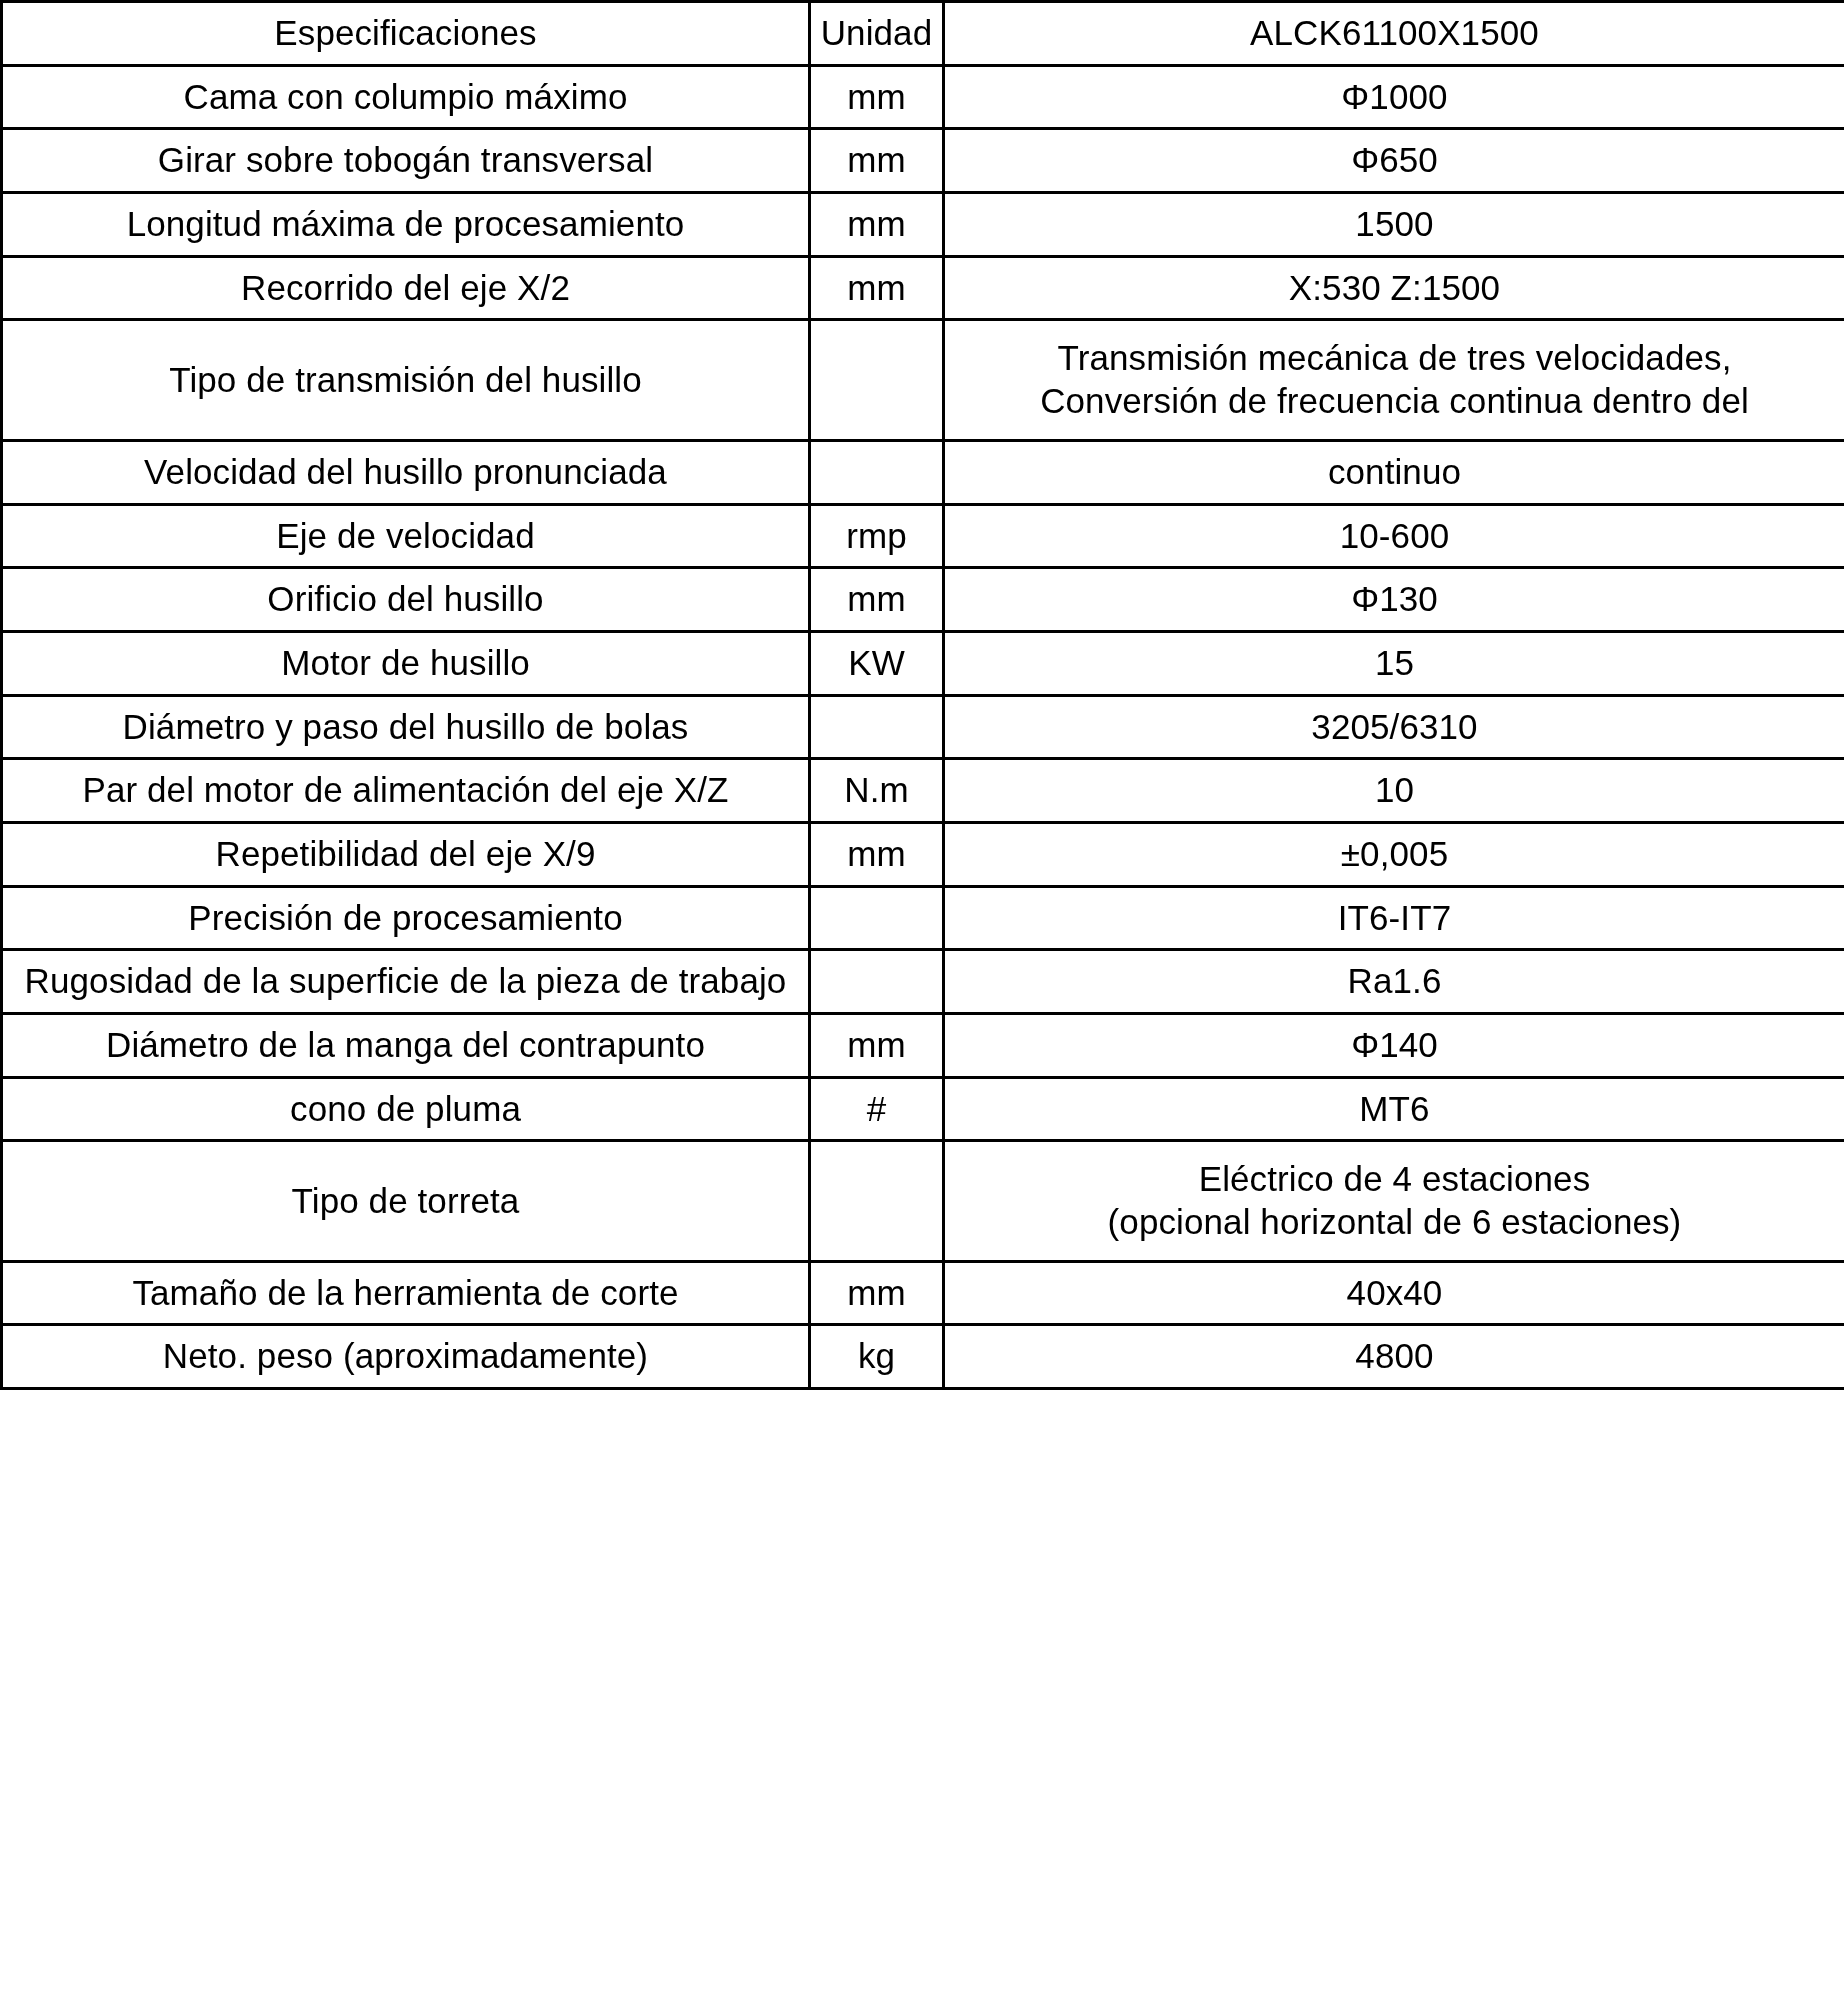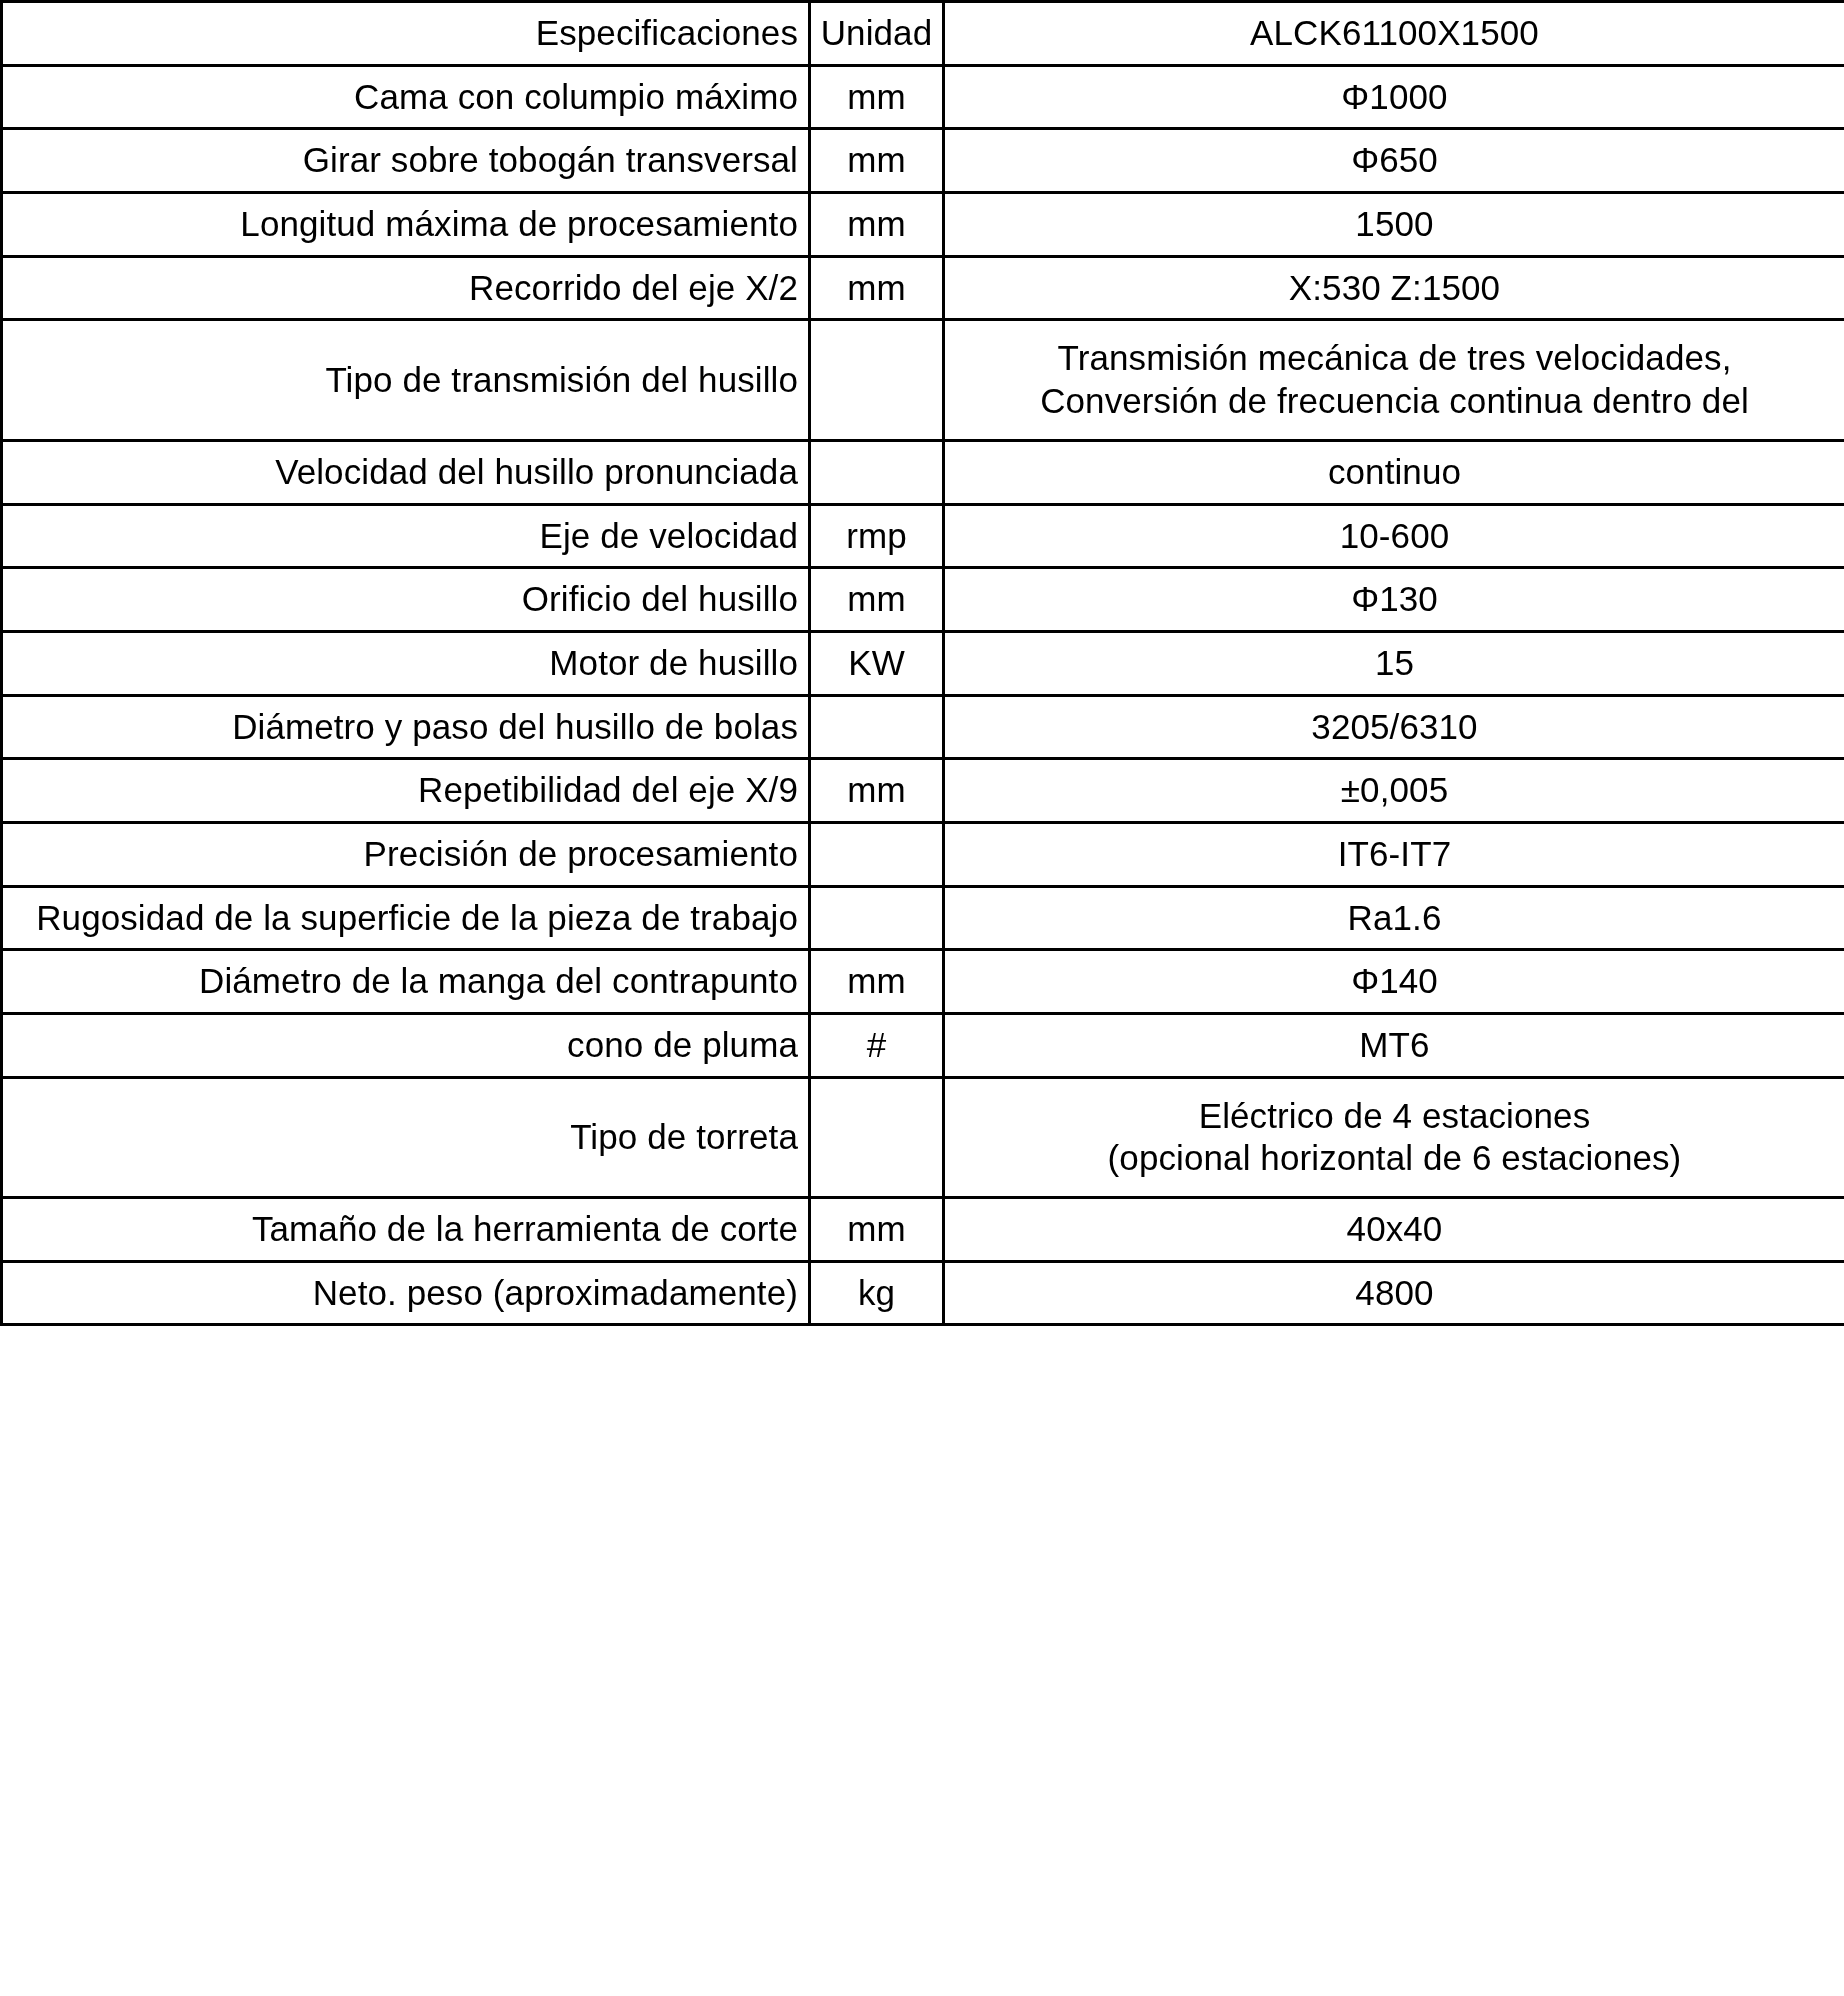--- a/index.html
+++ b/index.html
@@ -33,21 +33,20 @@
     vertical-align: middle;
     font-size: 35px;
     line-height: 1.22;
     padding: 9px 6px;
     font-weight: 400;
     letter-spacing: 0.1px;
   }
   table.spec td.name {
     padding-left: 10px;
     padding-right: 10px;
-    text-align: right;
   }
   table.spec tr.tall td {
     padding-top: 16px;
     padding-bottom: 16px;
   }
   .ln { display: block; }
 </style>
 </head>
 <body>
 
@@ -122,20 +121,25 @@
         <td>KW</td>
         <td>15</td>
       </tr>
 
       <tr>
         <td class="name">Diámetro y paso del husillo de bolas</td>
         <td></td>
         <td>3205/6310</td>
       </tr>
 
+      <tr>
+        <td class="name">Par del motor de alimentación del eje X/Z</td>
+        <td>N.m</td>
+        <td>10</td>
+      </tr>
 
 
       <tr>
         <td class="name">Repetibilidad del eje X/9</td>
         <td>mm</td>
         <td>±0,005</td>
       </tr>
 
       <tr>
         <td class="name">Precisión de procesamiento</td>

